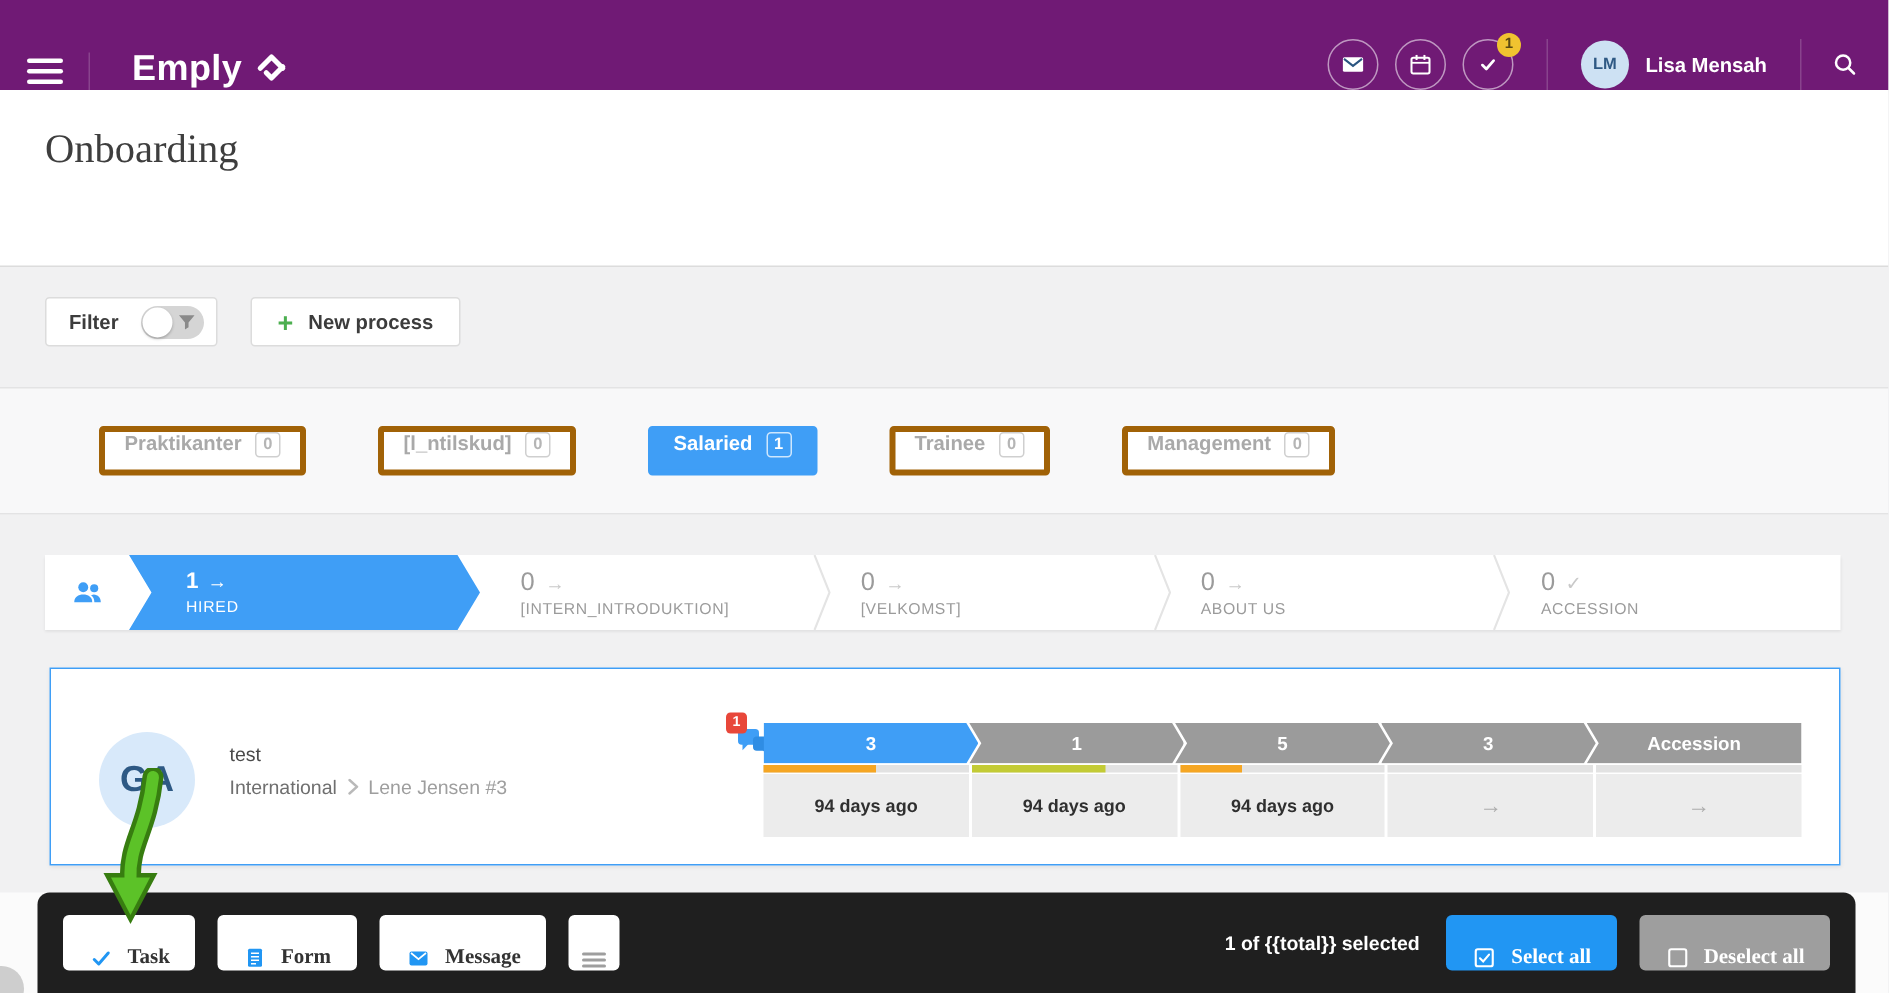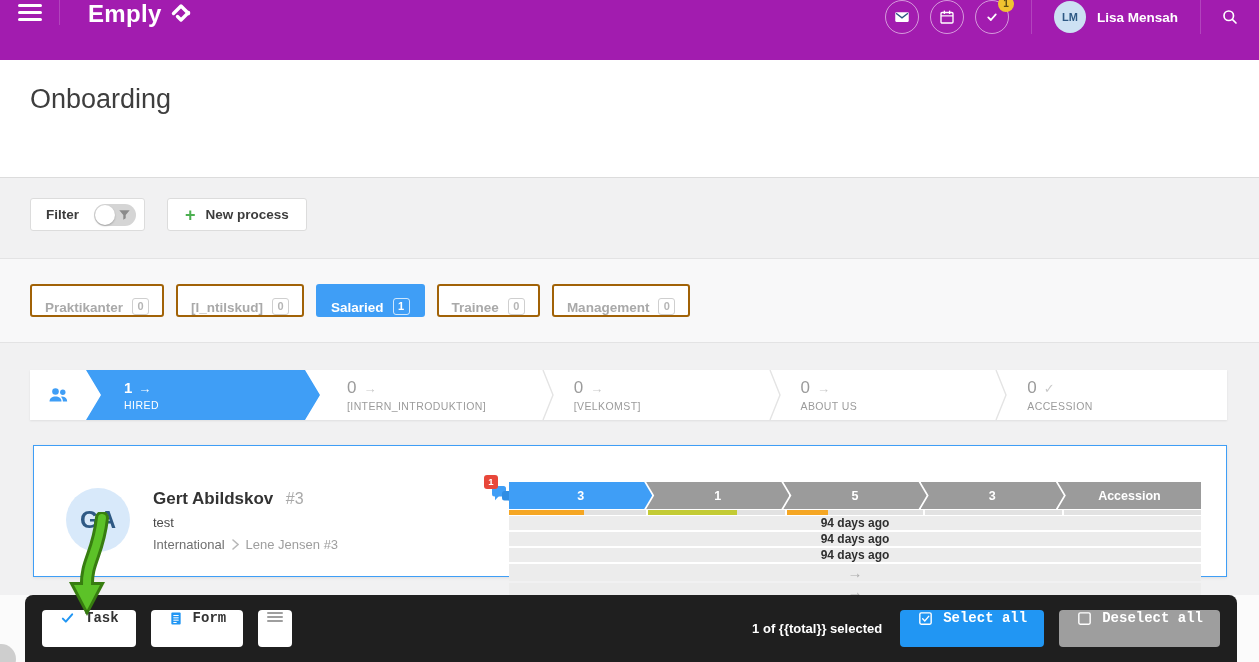--- a/index.html
+++ b/index.html
@@ -3,42 +3,42 @@
 <meta charset="utf-8">
 <style>
   * { box-sizing: border-box; margin: 0; padding: 0; }
   html,body { width:1259px; height:662px; }
   body {
     font-family: "Liberation Sans", sans-serif;
     background:#f1f1f2; position:relative; overflow:hidden; color:#333;
   }
 
   
-  .header { height:60px; background:#a21caf; display:flex; align-items:flex-start; }
+  .header { height:60px; background:#701a75; display:flex; align-items:flex-end; }
   .h-menu { width:60px; display:flex; align-items:center; justify-content:center;
             border-right:1px solid rgba(255,255,255,.18); cursor:pointer; }
   .h-menu .bars span { display:block; width:24px; height:3px; background:#fff; border-radius:2px; margin:4px 0; }
   .h-logo { display:flex; align-items:center; padding-left:28px; }
   .h-logo .logo-text { color:#fff; font-size:24px; font-weight:700; letter-spacing:.3px; }
   .h-logo svg { margin-left:7px; }
   .h-right { margin-left:auto; display:flex; align-items:stretch; }
   .h-icons { display:flex; align-items:center; padding-right:22px; }
   .h-icon-btn { width:34px; height:34px; border:1.5px solid rgba(255,255,255,.55); border-radius:50%;
                 display:flex; align-items:center; justify-content:center; margin-left:11px; position:relative; cursor:pointer; }
   .h-badge { position:absolute; top:-5px; right:-6px; min-width:16px; height:16px; border-radius:50%;
              background:#f0c330; color:#5a4a12; font-size:10px; font-weight:700; line-height:16px; text-align:center; }
   .h-profile { display:flex; align-items:center; padding:0 22px;
                border-left:1px solid rgba(255,255,255,.18); border-right:1px solid rgba(255,255,255,.18); cursor:pointer; }
   .avatar-sm { width:32px; height:32px; border-radius:50%; background:#cde1f3; color:#2e5984;
                font-size:11px; font-weight:700; display:flex; align-items:center; justify-content:center; }
   .h-username { color:#fff; font-size:13.5px; font-weight:700; margin-left:11px; }
   .h-search { width:58px; display:flex; align-items:center; justify-content:center; cursor:pointer; }
 
   
-  .title-section { height:118px; background:#fff; border-bottom:1px solid #dcdcdc; position:relative; padding:0 30px; }
+  .title-section { height:118px; background:#fff; border-bottom:1px solid #dcdcdc; position:relative; padding:0 30px;font-family:Liberation Serif, serif; }
   .page-title { font-size:27px; font-weight:400; color:#3e3e3e; padding-top:24px; }
   .tabs { position:absolute; left:30px; bottom:0; display:flex; }
   .tab { font-size:11.5px; font-weight:700; letter-spacing:.4px; color:#9b9b9b;
          padding-bottom:16px; margin-right:40px; cursor:pointer; border-bottom:4px solid transparent; }
   .tab.active { color:#2f2f2f; border-bottom-color:#2196f3; }
 
   
   .filter-band { height:80px; background:#f1f1f2; padding:20px 30px 0; display:flex; }
   .filter-ctl { display:flex; align-items:center; height:33px; background:#fff; border:1px solid #dcdcdc;
                 border-radius:3px; overflow:hidden; cursor:pointer; }
@@ -48,23 +48,23 @@
                   background:#fff; box-shadow:0 1px 2px rgba(0,0,0,.25); }
   .switch svg { position:absolute; right:5px; top:5px; }
   .btn-new { display:flex; align-items:center; height:33px; background:#fff; border:1px solid #dcdcdc;
              border-radius:3px; margin-left:22px; padding:0 17px; cursor:pointer; }
   .btn-new .plus { color:#4caf50; font-size:18px; font-weight:700; margin-right:10px; line-height:1; }
   .btn-new .nlabel { font-size:13.5px; font-weight:700; color:#3c3c3c; }
 
   
   .chips-band { height:85px; background:#f8f8f9; border-top:1px solid #e3e3e4; border-bottom:1px solid #e3e3e4;
                 display:flex; align-items:center; padding:0 30px; }
-  .chip { display:inline-flex; align-items:flex-end; height:33px; padding:0 13px; background:#fff;
-          border:2px solid #a16207; border-radius:3px; margin-right:12px; cursor:pointer;
-          font-size:13.5px; font-weight:700; color:#a9a9a9; }
+  .chip { display:inline-flex; align-items:flex-start; height:33px; padding:0 13px; background:#fff;
+          border:4px solid #a16207; border-radius:3px; margin-right:12px; cursor:pointer;
+          font-size:13.5px; font-weight:700; color:#a9a9a9;margin-left:36px; }
   .chip .cnt { margin-left:9px; min-width:17px; height:17px; padding:0 3px; border:1px solid #cfcfcf;
                border-radius:3px; font-size:11px; line-height:15px; text-align:center; color:#b5b5b5; }
   .chip.active { background:#3f9ef6; border-color:#3f9ef6; color:#fff; }
   .chip.active .cnt { border-color:rgba(255,255,255,.75); color:#fff; }
 
   
   .stage-area { padding-top:27px; }
   .pipeline { height:50px; background:#fff; margin:0 32px 0 30px; display:flex; box-shadow:0 1px 2px rgba(0,0,0,.08); }
   .p-icon { width:56px; display:flex; align-items:center; justify-content:center; }
   .p-first { width:234px; background:#3f9ef6; color:#fff; display:flex; flex-direction:column; justify-content:center;
@@ -102,31 +102,31 @@
   .cs-cell { flex:1; background:#9b9b9b; color:#fff; font-size:12.5px; font-weight:700;
              display:flex; align-items:center; justify-content:center; cursor:pointer;
              clip-path:polygon(8px 50%,0 0,calc(100% - 8px) 0,100% 50%,calc(100% - 8px) 100%,0 100%); }
   .cs-cell + .cs-cell { margin-left:-6px; }
   .cs-cell.first { clip-path:polygon(0 0,calc(100% - 8px) 0,100% 50%,calc(100% - 8px) 100%,0 100%); }
   .cs-cell.last { clip-path:polygon(8px 50%,0 0,100% 0,100% 100%,0 100%); }
   .cs-cell.active { background:#3f9ef6; }
   .cs-track { display:flex; gap:2px; margin-top:1px; height:5px; }
   .cs-track .tcell { flex:1; background:#e2e2e2; }
   .cs-track .fill { height:100%; width:0; }
-  .cs-foot { display:flex; gap:2px; margin-top:1px; height:42px;flex-direction:column; }
+  .cs-foot { display:flex; gap:2px; margin-top:1px; height:42px; }
   .fcell { flex:1; background:#ececec; display:flex; align-items:center; justify-content:center;
            font-size:12px; font-weight:600; color:#2f2f2f; cursor:pointer; }
   .fcell.arrow-cell { color:#adadad; font-size:15px; font-weight:400; }
 
   
   .footer-strip { position:absolute; left:0; right:0; bottom:0; height:67px; background:#fbfbfb; }
   .action-bar { position:absolute; left:25px; right:22px; top:0; bottom:0; background:#1f1f1f;
                 border-radius:8px 8px 0 0; display:flex; align-items:center; padding:0 17px; }
-  .abtn { height:37px; border:none; border-radius:4px; background:#fff; display:inline-flex; align-items:flex-start;
-          padding:0 17px; font-family:Liberation Mono, monospace; font-weight:700; font-size:14px; color:#333; margin-right:15px; cursor:pointer; }
+  .abtn { height:37px; border:none; border-radius:4px; background:#fff; display:inline-flex; align-items:flex-end;
+          padding:0 17px; font-family:Liberation Serif, serif; font-weight:700; font-size:14px; color:#333; margin-right:15px; cursor:pointer; }
   .abtn svg { margin-right:9px; }
   .abtn.icon-only { width:34px; padding:0; justify-content:center; }
   .abtn.icon-only span { display:block; width:16px; height:2px; background:#9e9e9e; border-radius:1px; margin:2px auto; }
   .ab-spacer { flex:1; }
   .sel-text { color:#fff; font-size:13px; font-weight:600; margin-right:18px; }
   .abtn.primary { background:#2196f3; color:#fff; }
   .abtn.gray { background:#9e9e9e; color:#fff; margin-right:0; }
 
   .cursor-arrow { position:absolute; left:58px; top:512px; width:72px; height:112px; z-index:10; pointer-events:none; }
   .chat-sliver { position:absolute; left:-14px; bottom:-12px; width:30px; height:30px; border-radius:50%;
@@ -268,24 +268,20 @@
           <path d="M1 0 L11 25 L1 50" fill="none" stroke="#e4e4e4" stroke-width="1.4"></path>
         </svg>
       <div class="num"><span>0</span><span class="arr">✓</span></div>
       <div class="lbl">ACCESSION</div>
     </div>
   </div>
 
   <div class="card">
     <div class="avatar-lg">GA</div>
     <div class="card-info">
-      <div>
-        <span class="c-name">Gert Abildskov</span>
-        <span class="c-id">#3</span>
-      </div>
       <div class="c-sub">test</div>
       <div class="c-crumb">
         <span>International</span>
         <svg width="7" height="11" viewBox="0 0 7 11">
             <path d="M1 1 L6 5.5 L1 10" fill="none" stroke="#b9b9b9" stroke-width="1.6" stroke-linecap="round"></path>
           </svg>
         <span class="mgr">Lene Jensen #3</span>
       </div>
     </div>
     <div class="comments">
@@ -346,20 +342,27 @@
     <button class="abtn">
       <svg width="16" height="17" viewBox="0 0 24 24">
         <rect x="5" y="3" width="14" height="18" rx="1.5" fill="#2196f3"></rect>
         <line x1="8" y1="7.5" x2="16" y2="7.5" stroke="#fff" stroke-width="1.6"></line>
         <line x1="8" y1="11" x2="16" y2="11" stroke="#fff" stroke-width="1.6"></line>
         <line x1="8" y1="14.5" x2="16" y2="14.5" stroke="#fff" stroke-width="1.6"></line>
         <line x1="8" y1="18" x2="13" y2="18" stroke="#fff" stroke-width="1.6"></line>
       </svg>
       <span>Form</span>
     </button>
+    <button class="abtn">
+      <svg width="18" height="16" viewBox="0 0 24 24">
+        <rect x="3" y="5" width="18" height="14" rx="2" fill="#2196f3"></rect>
+        <path d="M4.5 6.5 L12 12.7 L19.5 6.5" fill="none" stroke="#fff" stroke-width="1.7"></path>
+      </svg>
+      <span>Message</span>
+    </button>
     <button class="abtn icon-only">
       <div>
           <span></span>
           <span></span>
           <span></span>
         </div>
     </button>
     <div class="ab-spacer"></div>
     <span class="sel-text">1 of {{total}} selected</span>
     <button class="abtn primary">

